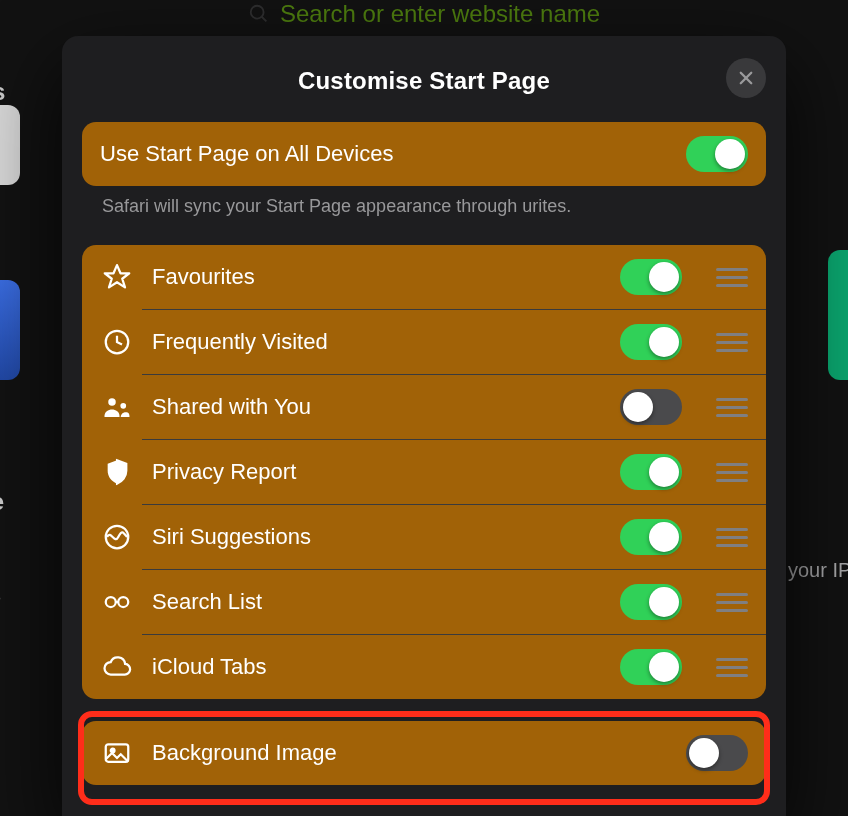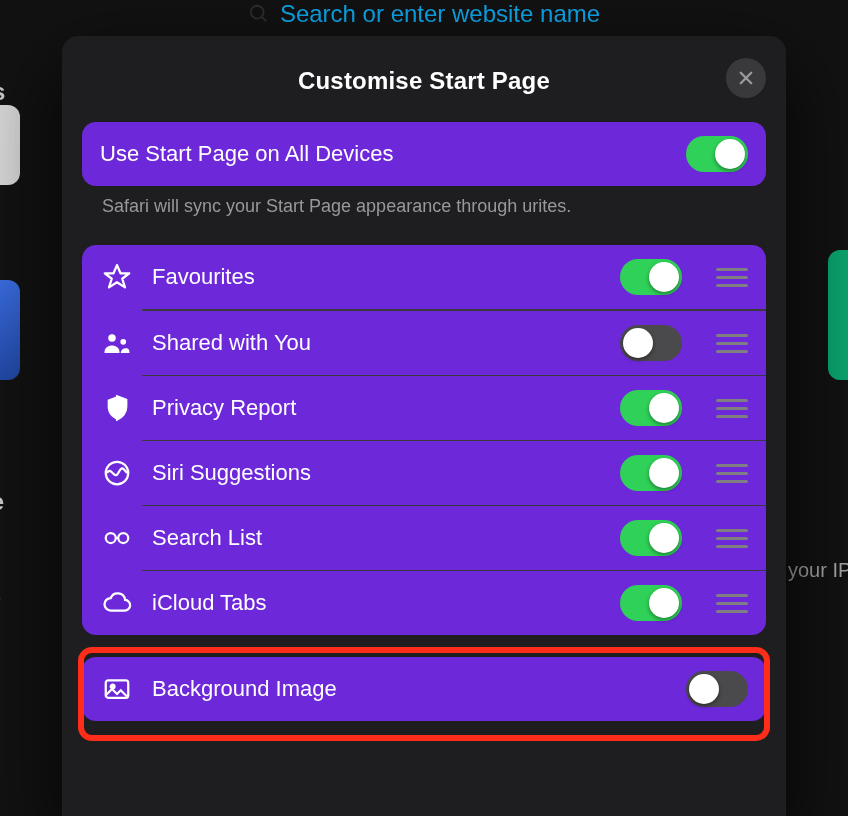--- a/index.html
+++ b/index.html
@@ -8,21 +8,21 @@
     background: #000; overflow: hidden;
     font-family: -apple-system, "SF Pro Text", "Helvetica Neue", Arial, sans-serif;
   }
   
   .bg {
     position: absolute; inset: 0;
     background: #121212;
   }
   .bg .searchbar {
     position: absolute; top: 0; left: 0; right: 0; height: 28px;
-    color: #0ea5e9; font-size: 24px; text-align: center;
+    color: #4d7c0f; font-size: 24px; text-align: center;
     display: flex; align-items: center; justify-content: center; gap: 10px;
     filter: blur(0.3px);
   }
   .bg .searchbar svg { opacity: .4; }
   .bg .tile-left1 {
     position: absolute; top: 105px; left: -30px; width: 50px; height: 80px;
     background: #d6d6d6; border-radius: 12px;
   }
   .bg .tile-left2 {
     position: absolute; top: 280px; left: -30px; width: 50px; height: 100px;
@@ -59,21 +59,21 @@
   }
   .close-btn {
     position: absolute; right: 0; top: 0;
     width: 40px; height: 40px; border-radius: 20px;
     background: #39393b; display: flex; align-items: center; justify-content: center;
     cursor: pointer;
   }
   .close-btn svg { width: 18px; height: 18px; }
 
   .card {
-    background: #6d28d9; border-radius: 14px;
+    background: #a16207; border-radius: 14px;
     margin-top: 18px;
   }
   .row {
     display: flex; align-items: center;
     padding: 14px 18px; gap: 18px;
     min-height: 60px;
   }
   .row .icon { width: 34px; height: 34px; display:flex; align-items:center; justify-content:center; color:#fff; flex-shrink:0;}
   .row .label { color: #fff; font-size: 22px; font-weight: 400; flex: 1; }
   .hint {
@@ -173,20 +173,37 @@
         <div class="toggle on">
           <div class="knob"></div>
         </div>
         <div class="handle">
           <span></span>
           <span></span>
           <span></span>
         </div>
       </div>
       <div class="divider"></div>
+      <div class="row">
+        <span class="icon">
+          <svg viewBox="0 0 24 24" width="30" height="30" fill="none" stroke="#fff" stroke-width="1.8">
+            <circle cx="12" cy="12" r="9"></circle>
+            <path d="M12 7v5l4 2"></path>
+          </svg>
+        </span>
+        <span class="label">Frequently Visited</span>
+        <div class="toggle on">
+          <div class="knob"></div>
+        </div>
+        <div class="handle">
+          <span></span>
+          <span></span>
+          <span></span>
+        </div>
+      </div>
       <div class="divider"></div>
       <div class="row">
         <span class="icon">
           <svg viewBox="0 0 24 24" width="30" height="30" fill="#fff">
             <circle cx="8" cy="8" r="3"></circle>
             <circle cx="17" cy="11" r="2.3"></circle>
             <path d="M2 19c0-3 3-5 6-5s6 2 6 5v1H2z"></path>
             <path d="M15 20c0-2 1.5-3.8 4-3.8s3 1.5 3 3.8z"></path>
           </svg>
         </span>

